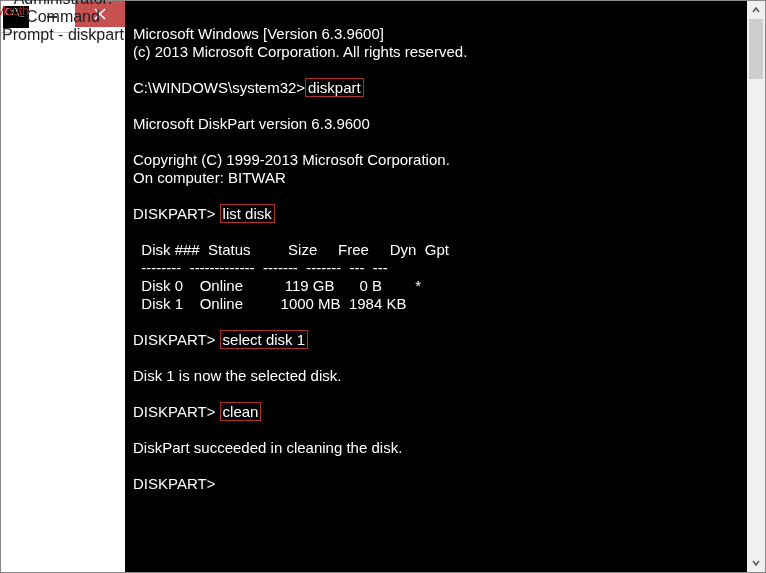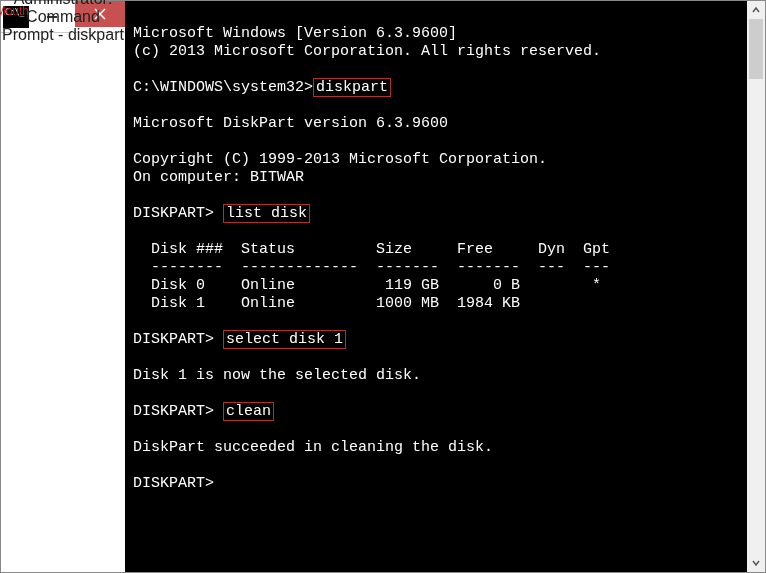--- a/index.html
+++ b/index.html
@@ -8,21 +8,21 @@
   .titlebar { height: 32px; background: #fff; display: flex; align-items: center; position: relative; border-bottom: 1px solid #ccc; }
   .app-icon { width: 26px; height: 22px; background: #000; margin-left: 2px; position: relative; }
   .app-icon::before { content: "C:\\_"; color: #fff; font-size: 8px; position: absolute; top: 2px; left: 2px; font-family: Consolas, monospace; }
   .title { position: absolute; left: 0; right: 0; text-align: center; font-size: 16px; color: #222; pointer-events: none; }
   .extra-label { position: absolute; right: 96px; top: 3px; font-size: 12px; color: #b91c1c; }
   .win-controls { margin-left: auto; display: flex; height: 100%; }
   .win-btn { width: 46px; height: 26px; display: flex; align-items: center; justify-content: center; font-size: 14px; }
   .win-btn.close { background: #c75050; color: #fff; width: 50px; }
   .win-btn.min { color: #333; }
   .console-wrap { flex: 1; position: relative; background: #000; }
-  .console { position: absolute; inset: 0 18px 0 0; background: #000; color: #fff; font-family: Liberation Mono, monospace; font-size: 15px; line-height: 18px; padding: 6px 4px 4px 8px; white-space: pre; letter-spacing: 0px; }
+  .console { position: absolute; inset: 0 18px 0 0; background: #000; color: #fff; font-family: Liberation Sans, sans-serif; font-size: 15px; line-height: 18px; padding: 6px 4px 4px 8px; white-space: pre; letter-spacing: 0px; }
   .scrollbar { position: absolute; right: 0; top: 0; bottom: 0; width: 18px; background: #f0f0f0; display: flex; flex-direction: column; }
   .sb-btn { height: 18px; background: #f0f0f0; display: flex; align-items: center; justify-content: center; color: #555; font-size: 10px; }
   .sb-track { flex: 1; background: #f0f0f0; position: relative; }
   .sb-thumb { position: absolute; left: 2px; right: 2px; top: 0; height: 60px; background: #cdcdcd; }
   .hl { border: 1px solid #b03030; padding: 0 2px; display: inline; }
   .row { white-space: pre; }
 </style>
 </head>
 <body>
 

